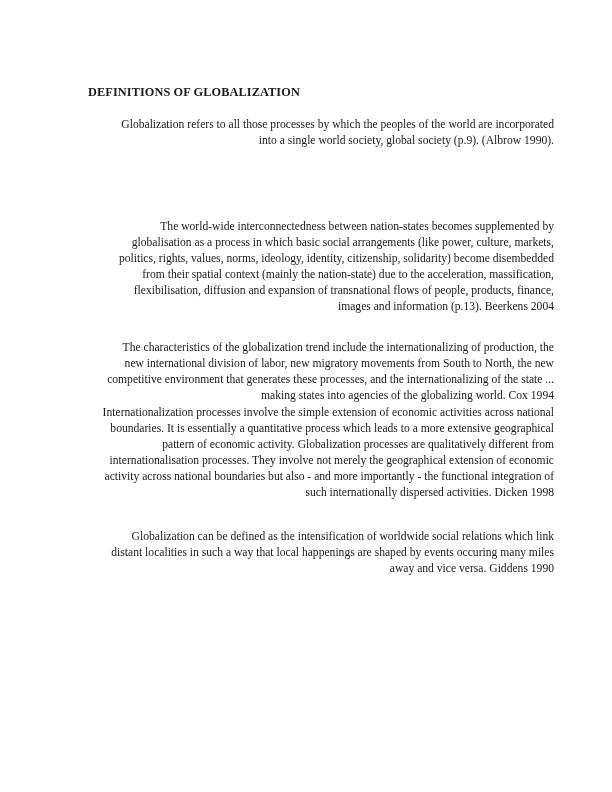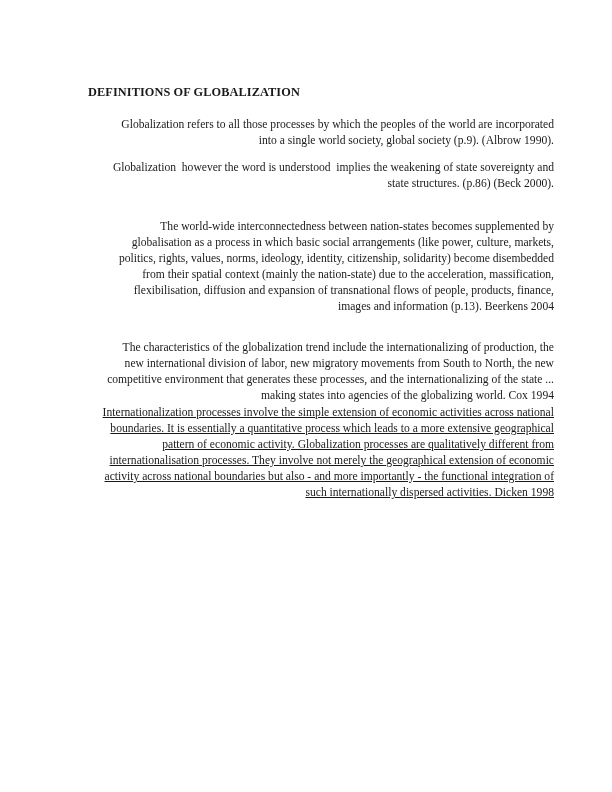--- a/index.html
+++ b/index.html
@@ -43,53 +43,54 @@
     font-size: 11.6px;
     line-height: 16.1px;
     white-space: pre-wrap;
     text-align: right;
   }
   
   .p-albrow   { top: 97px; }
   .p-beck     { top: 140px; }
   .p-beerkens { top: 199px; }
   .p-cox      { top: 320px; }
-  .p-dicken   { top: 385px; text-decoration: underline; }
+  .p-dicken   { top: 385px; }
   .p-giddens  { top: 509px; }
   .p-held     { top: 578px; }
   .p-final    { top: 662px; }
 </style>
 </head>
 <body>
 
 <div class="page">
 
   <h1 class="doc-title">DEFINITIONS OF GLOBALIZATION</h1>
 
   <p class="para p-albrow">Globalization refers to all those processes by which the peoples of the world are incorporated
 into a single world society, global society (p.9). (Albrow 1990).</p>
 
-  <p class="para p-beck">Globalization  however the word is understood  implies the weakening of state sovereignty and
-state structures. (p.86) (Beck 2000).</p>
 
   <p class="para p-beerkens">The world-wide interconnectedness between nation-states becomes supplemented by
 globalisation as a process in which basic social arrangements (like power, culture, markets,
 politics, rights, values, norms, ideology, identity, citizenship, solidarity) become disembedded
 from their spatial context (mainly the nation-state) due to the acceleration, massification,
 flexibilisation, diffusion and expansion of transnational flows of people, products, finance,
 images and information (p.13). Beerkens 2004</p>
 
   <p class="para p-cox">The characteristics of the globalization trend include the internationalizing of production, the
 new international division of labor, new migratory movements from South to North, the new
 competitive environment that generates these processes, and the internationalizing of the state ...
 making states into agencies of the globalizing world. Cox 1994</p>
 
   <p class="para p-dicken">Internationalization processes involve the simple extension of economic activities across national
 boundaries. It is essentially a quantitative process which leads to a more extensive geographical
 pattern of economic activity. Globalization processes are qualitatively different from
 internationalisation processes. They involve not merely the geographical extension of economic
 activity across national boundaries but also - and more importantly - the functional integration of
 such internationally dispersed activities. Dicken 1998</p>
 
+  <p class="para p-giddens">Globalization can be defined as the intensification of worldwide social relations which link
+distant localities in such a way that local happenings are shaped by events occuring many miles
+away and vice versa. Giddens 1990</p>
 
 
 
 </div>
 
 </body></html>

